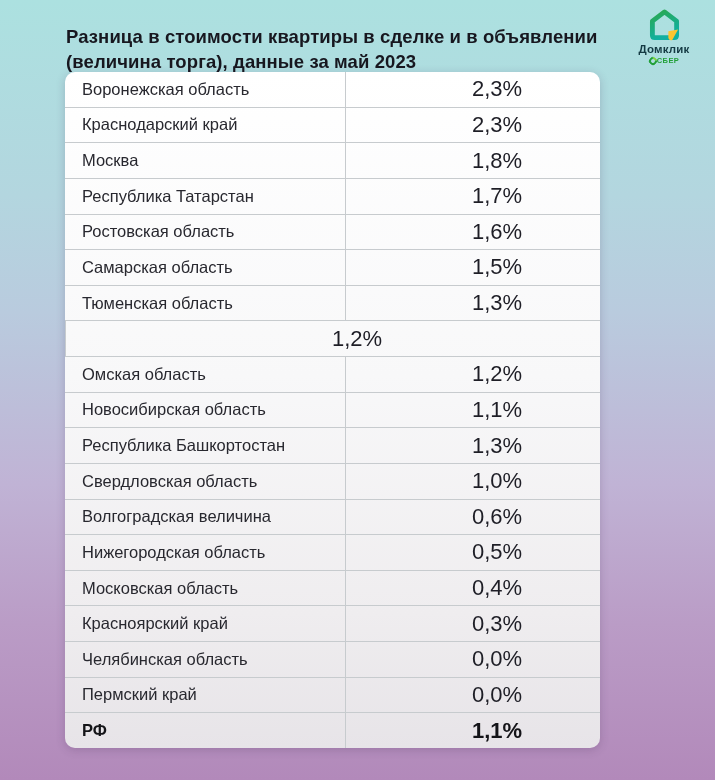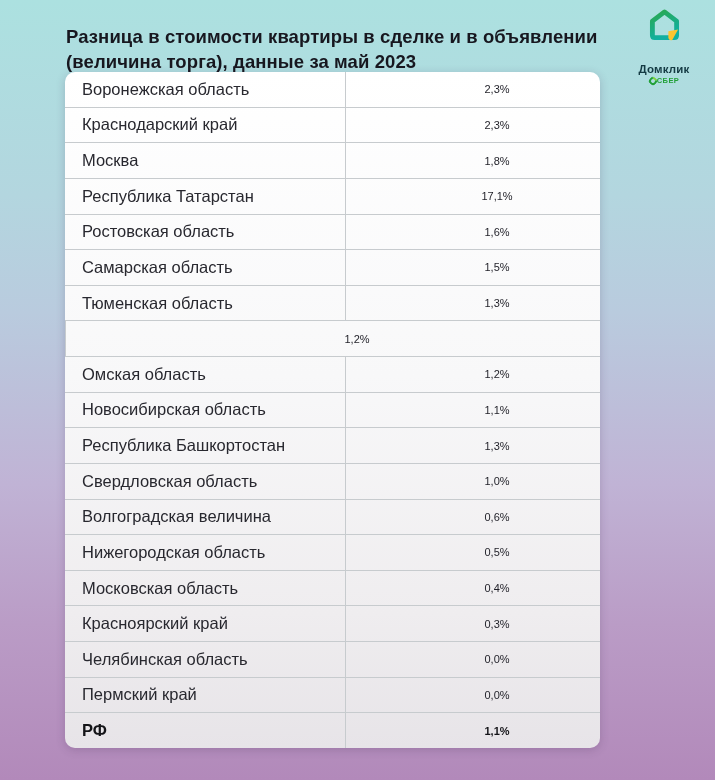--- a/index.html
+++ b/index.html
@@ -37,21 +37,21 @@
     position: absolute;
     top: 9px;
     right: 12px;
     width: 78px;
     display: flex;
     flex-direction: column;
     align-items: center;
   }
   .logo svg { width: 31px; height: 33px; display: block; }
   .logo .brand {
-    margin-top: 21px;
+    margin-top: 1px;
     font-size: 11.5px;
     font-weight: bold;
     color: #143a43;
     letter-spacing: 0.2px;
   }
   .logo .sber {
     margin-top: 1px;
     display: flex;
     align-items: center;
     gap: 0;
@@ -103,21 +103,21 @@
     align-items: center;
     font-size: 16.5px;
     color: #28282f;
   }
   .cell-value {
     flex: 1;
     border-left: 1px solid #c7cbce;
     display: flex;
     align-items: center;
     justify-content: center;
-    font-size: 11px;
+    font-size: 22px;
     color: #1e1e26;
     padding-left: 48px;
   }
 </style>
 </head>
 <body>
 
 <div>
 
   <h1 class="title">
@@ -154,21 +154,21 @@
       <div class="cell-value">2,3%</div>
     </div>
 
     <div class="row">
       <div class="cell-region">Москва</div>
       <div class="cell-value">1,8%</div>
     </div>
 
     <div class="row">
       <div class="cell-region">Республика Татарстан</div>
-      <div class="cell-value">17,1%</div>
+      <div class="cell-value">1,7%</div>
     </div>
 
     <div class="row">
       <div class="cell-region">Ростовская область</div>
       <div class="cell-value">1,6%</div>
     </div>
 
     <div class="row">
       <div class="cell-region">Самарская область</div>
       <div class="cell-value">1,5%</div>

